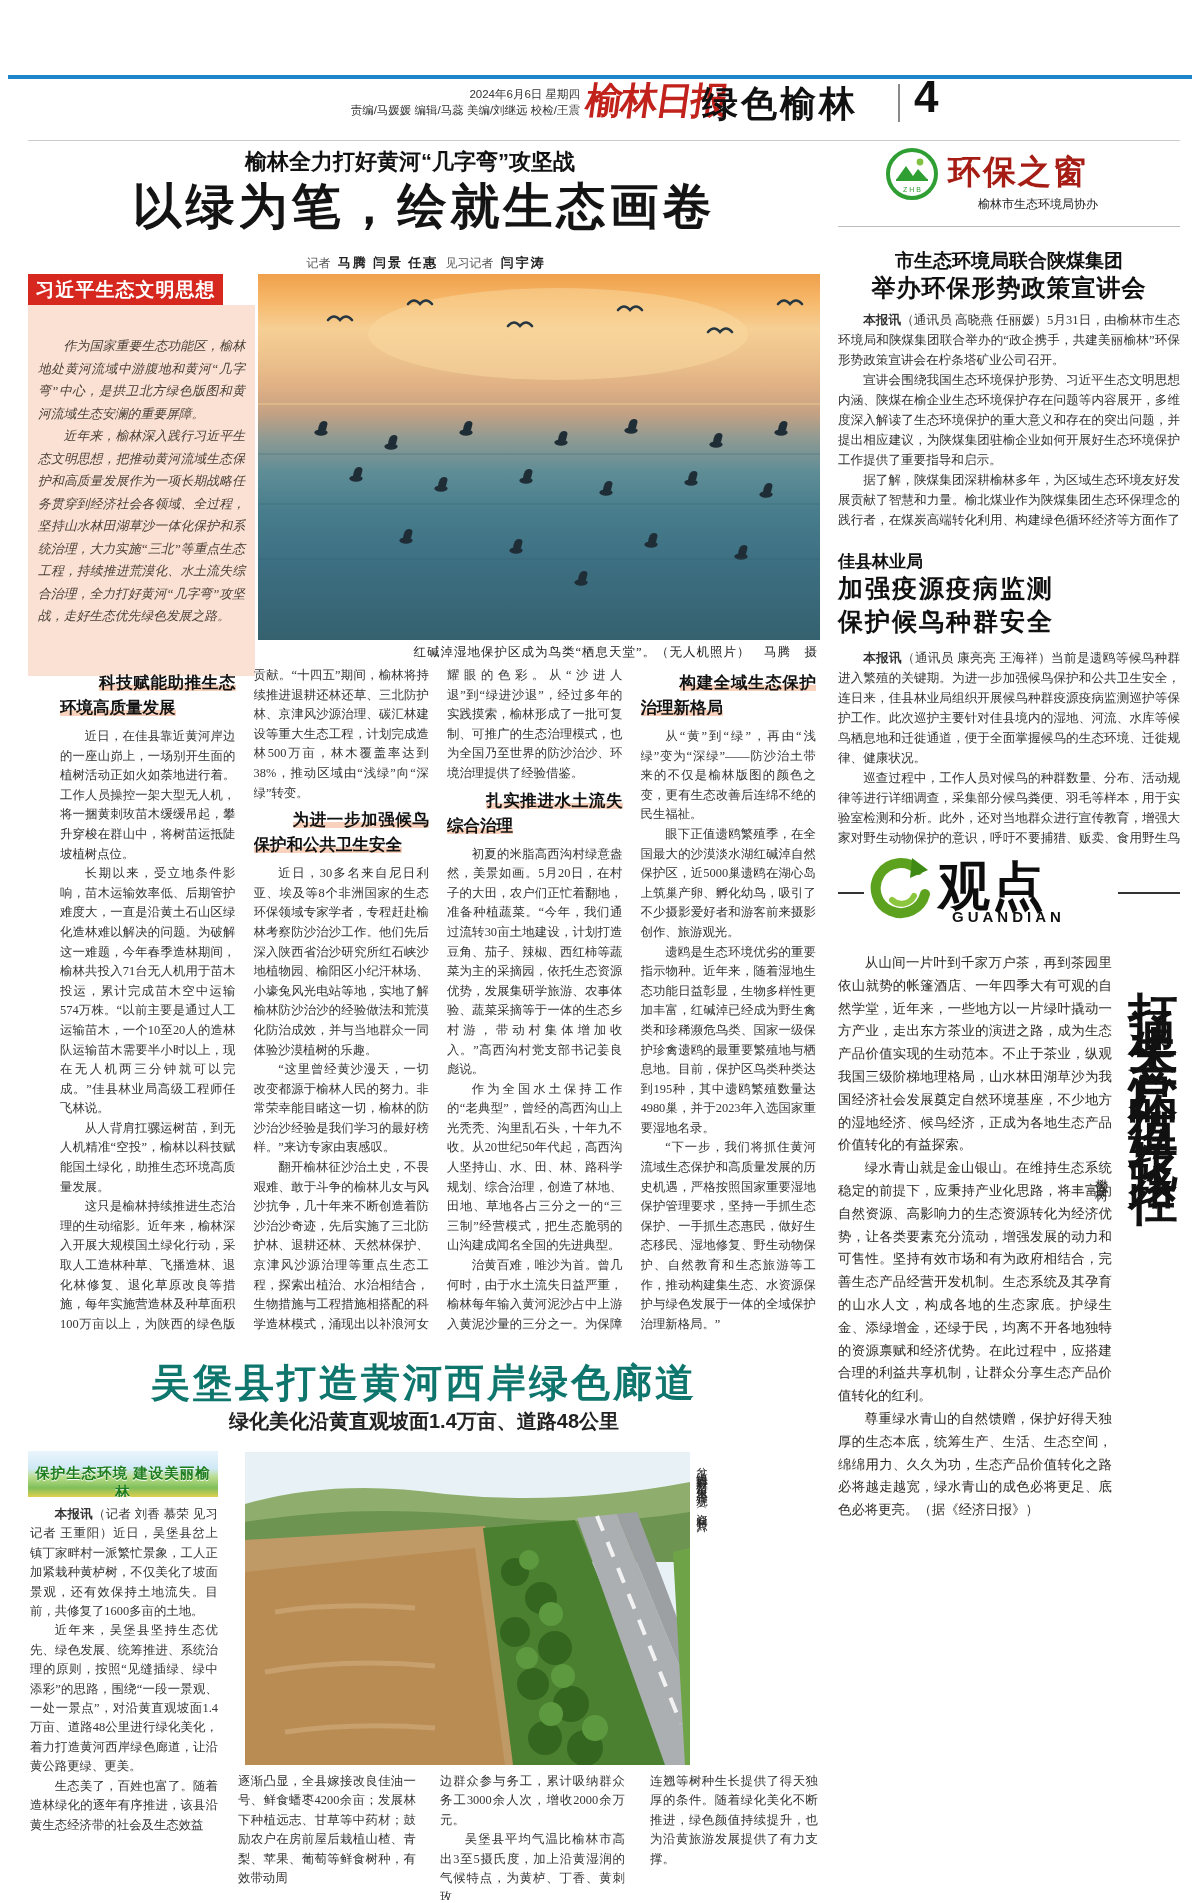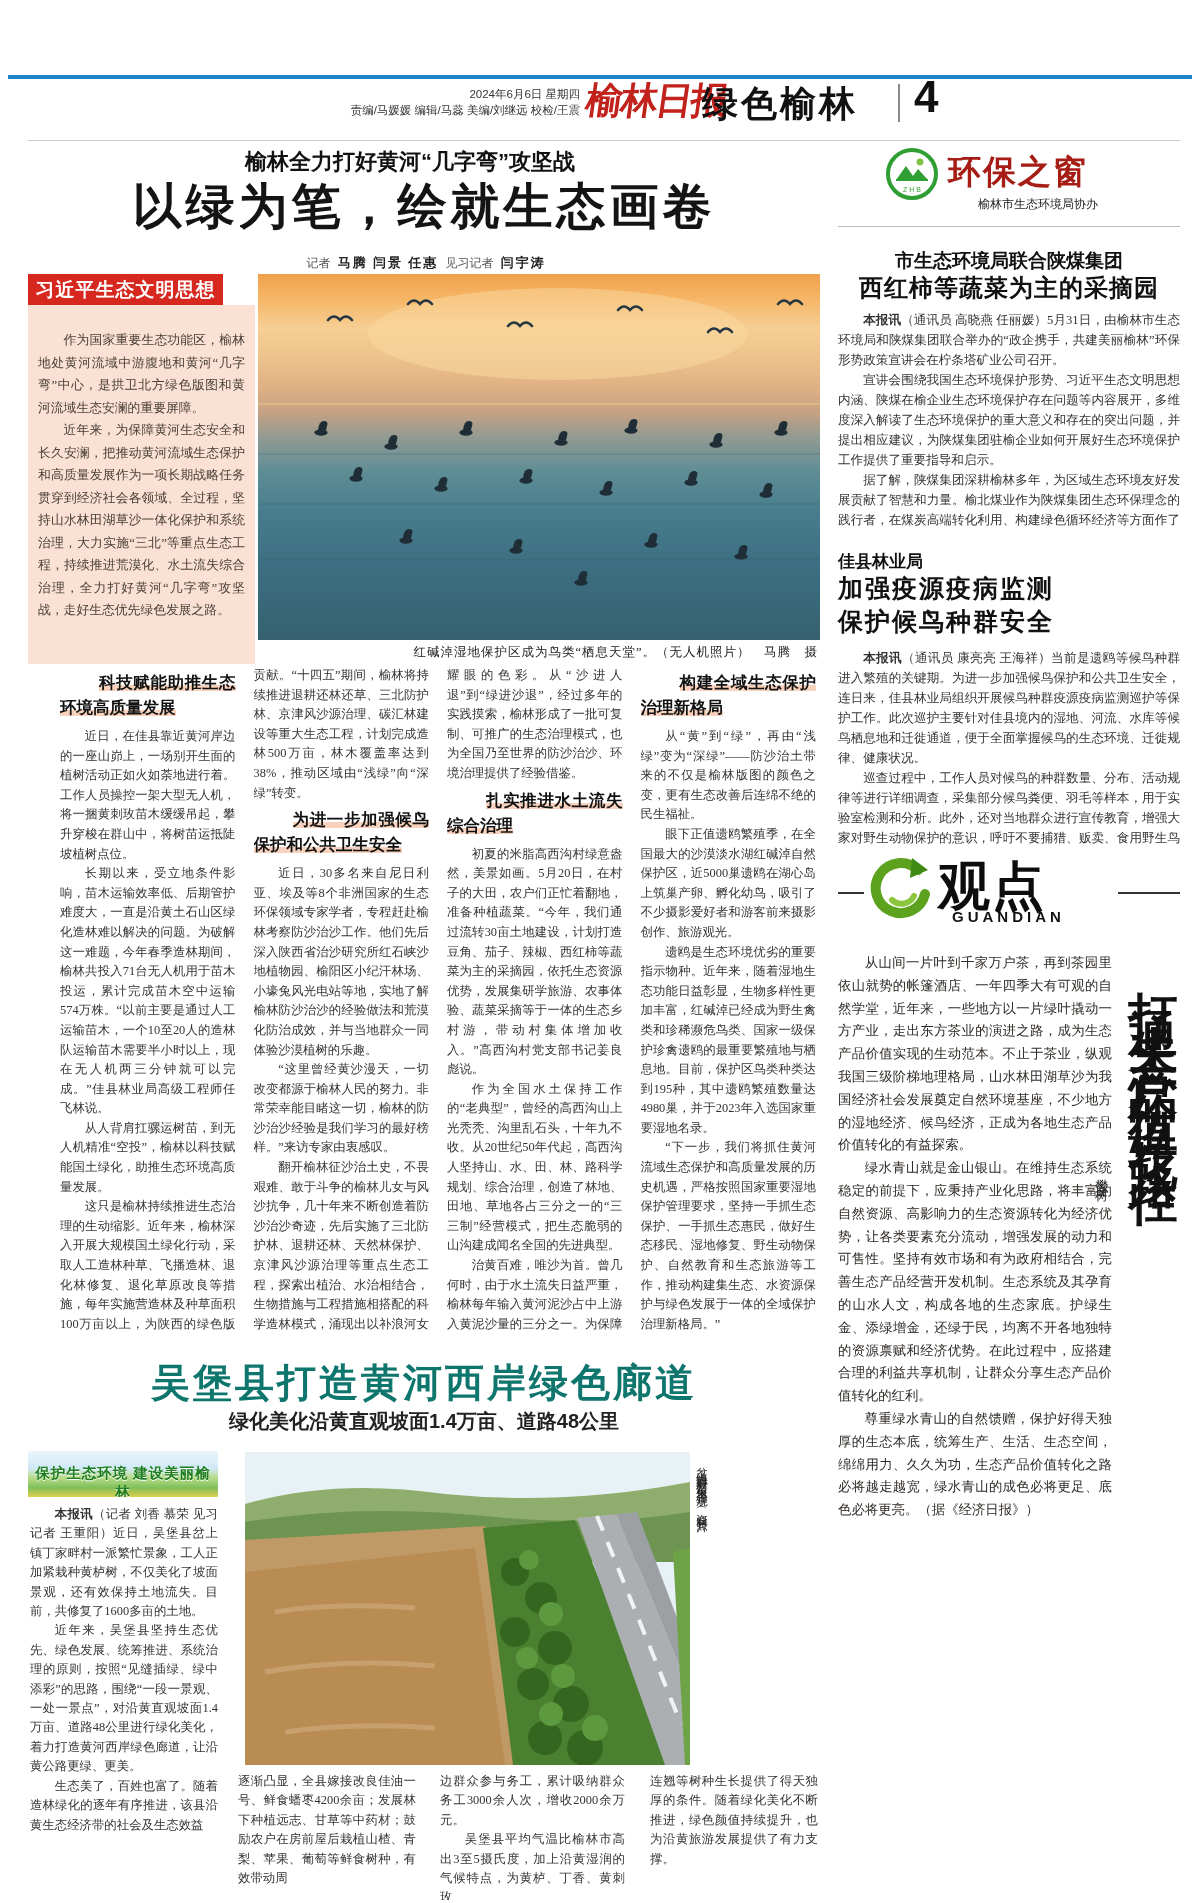--- a/index.html
+++ b/index.html
@@ -18,22 +18,22 @@
   .content-topline{left:28px;top:140px;width:1152px;height:1px;background:#cccccc;}
   
   .kicker{left:60px;top:147px;width:700px;text-align:center;font-weight:bold;font-size:22px;color:#111;}
   .headline{left:28px;top:174px;width:792px;text-align:center;font-weight:900;font-size:49px;
             letter-spacing:4px;color:#141414;}
   .byline{left:28px;top:254px;width:792px;text-align:center;font-size:13px;color:#222;}
   .byline .lbl{color:#555;font-size:12px;margin:0 4px;}
   .byline b{letter-spacing:2px;}
   .theme-banner{left:28px;top:274px;width:195px;height:31px;background:#d7281f;color:#fff;
                 text-align:center;font-weight:bold;font-size:19px;line-height:31px;letter-spacing:1px;}
-  .intro-box{left:28px;top:305px;width:207px;height:311px;background:#fbe1d4;padding:24px 10px;
-             font-size:12.8px;line-height:1.76;text-align:justify;color:#4a4038;overflow:hidden;}
+  .intro-box{left:28px;top:305px;width:207px;height:311px;background:#fbe1d4;padding:30px 10px;
+             font-size:12.8px;line-height:1.76;text-align:justify;color:#4a4038;overflow:hidden;font-style:italic;}
   .intro-box .para{margin:0;text-indent:2em;}
   .main-photo{left:258px;top:274px;width:562px;height:366px;overflow:hidden;
     background:linear-gradient(180deg,#f0a04b 0%,#f6b768 7%,#f6cf95 15%,#ecc08b 24%,
       #dfb084 31%,#c4a183 38%,#8f9a93 45%,#5f8d96 54%,#477d8c 65%,#3d7083 78%,#35616f 100%);}
   .main-caption{left:258px;top:644px;width:560px;text-align:right;font-size:12.5px;color:#222;letter-spacing:1px;}
   .main-cols{left:60px;top:666px;width:756px;height:669px;display:flex;gap:18px;overflow:hidden;}
   .mcol{flex:1;overflow:hidden;font-size:12.4px;line-height:19.6px;text-align:justify;color:#333;}
   .mcol .para{margin:0;text-indent:2em;}
   .mcol .para.cont{text-indent:0;}
   .col-subhead{font-family:"Liberation Sans","DejaVu Sans",sans-serif;font-weight:bold;
@@ -106,21 +106,21 @@
   <div class="abs byline">
     <span class="lbl">记者</span>
     <b>马腾 闫景 任惠</b>
     <span class="lbl">见习记者</span>
     <b>闫宇涛</b>
   </div>
 
   <div class="abs theme-banner">习近平生态文明思想</div>
   <div class="abs intro-box">
       <p class="para">作为国家重要生态功能区，榆林地处黄河流域中游腹地和黄河“几字弯”中心，是拱卫北方绿色版图和黄河流域生态安澜的重要屏障。</p>
-      <p class="para">近年来，为保障黄河生态安全和长久安澜，把推动黄河流域生态保护和高质量发展作为一项长期战略任务贯穿到经济社会各领域、全过程，坚持山水林田湖草沙一体化保护和系统治理，大力实施“三北”等重点生态工程，持续推进荒漠化、水土流失综合治理，全力打好黄河“几字弯”攻坚战，走好生态优先绿色发展之路。</p>
+      <p class="para">近年来，榆林深入践行习近平生态文明思想，把推动黄河流域生态保护和高质量发展作为一项长期战略任务贯穿到经济社会各领域、全过程，坚持山水林田湖草沙一体化保护和系统治理，大力实施“三北”等重点生态工程，持续推进荒漠化、水土流失综合治理，全力打好黄河“几字弯”攻坚战，走好生态优先绿色发展之路。</p>
     </div>
 
   <div class="abs main-photo">
     <svg width="562" height="366" viewBox="0 0 562 366">
       <defs>
         <g id="fly">
             <path d="M0 0 q6 -7 12 0 q6 -7 12 0" stroke="#273741" stroke-width="2.6" fill="none" stroke-linecap="round"></path>
           </g>
         <g id="swan" fill="#1f2d36">
           <path d="M0 6 q1 -9 6 -9 q4 0 3.4 3.6 l-1.4 5.4z"></path>
@@ -196,21 +196,21 @@
       <path d="M12 34 h32" stroke="#2f9e33" stroke-width="2"></path>
       <circle cx="36" cy="16" r="3.4" fill="#7fc241"></circle>
       <text x="28" y="46" text-anchor="middle" font-size="7" fill="#2f9e33" font-family="Liberation Sans, sans-serif">Z H B</text>
     </svg>
   </div>
   <div class="abs sb-logo-title">环保之窗</div>
   <div class="abs sb-logo-sub">榆林市生态环境局协办</div>
   <div class="abs sb-rule"></div>
 
   <div class="abs sb-a1-kicker sans">市生态环境局联合陕煤集团</div>
-  <div class="abs sb-a1-title">西红柿等蔬菜为主的采摘园</div>
+  <div class="abs sb-a1-title">举办环保形势政策宣讲会</div>
   <div class="abs sb-body sb-a1-body">
       <p class="para"><b>本报讯</b>（通讯员 高晓燕 任丽媛）5月31日，由榆林市生态环境局和陕煤集团联合举办的“政企携手，共建美丽榆林”环保形势政策宣讲会在柠条塔矿业公司召开。</p>
       <p class="para">宣讲会围绕我国生态环境保护形势、习近平生态文明思想内涵、陕煤在榆企业生态环境保护存在问题等内容展开，多维度深入解读了生态环境保护的重大意义和存在的突出问题，并提出相应建议，为陕煤集团驻榆企业如何开展好生态环境保护工作提供了重要指导和启示。</p>
       <p class="para">据了解，陕煤集团深耕榆林多年，为区域生态环境友好发展贡献了智慧和力量。榆北煤业作为陕煤集团生态环保理念的践行者，在煤炭高端转化利用、构建绿色循环经济等方面作了大量卓有成效的探索。</p>
     </div>
 
   <div class="abs sb-a2-kicker sans">佳县林业局</div>
   <div class="abs sb-a2-title">
     <div>加强疫源疫病监测</div>
     <div>保护候鸟种群安全</div>

